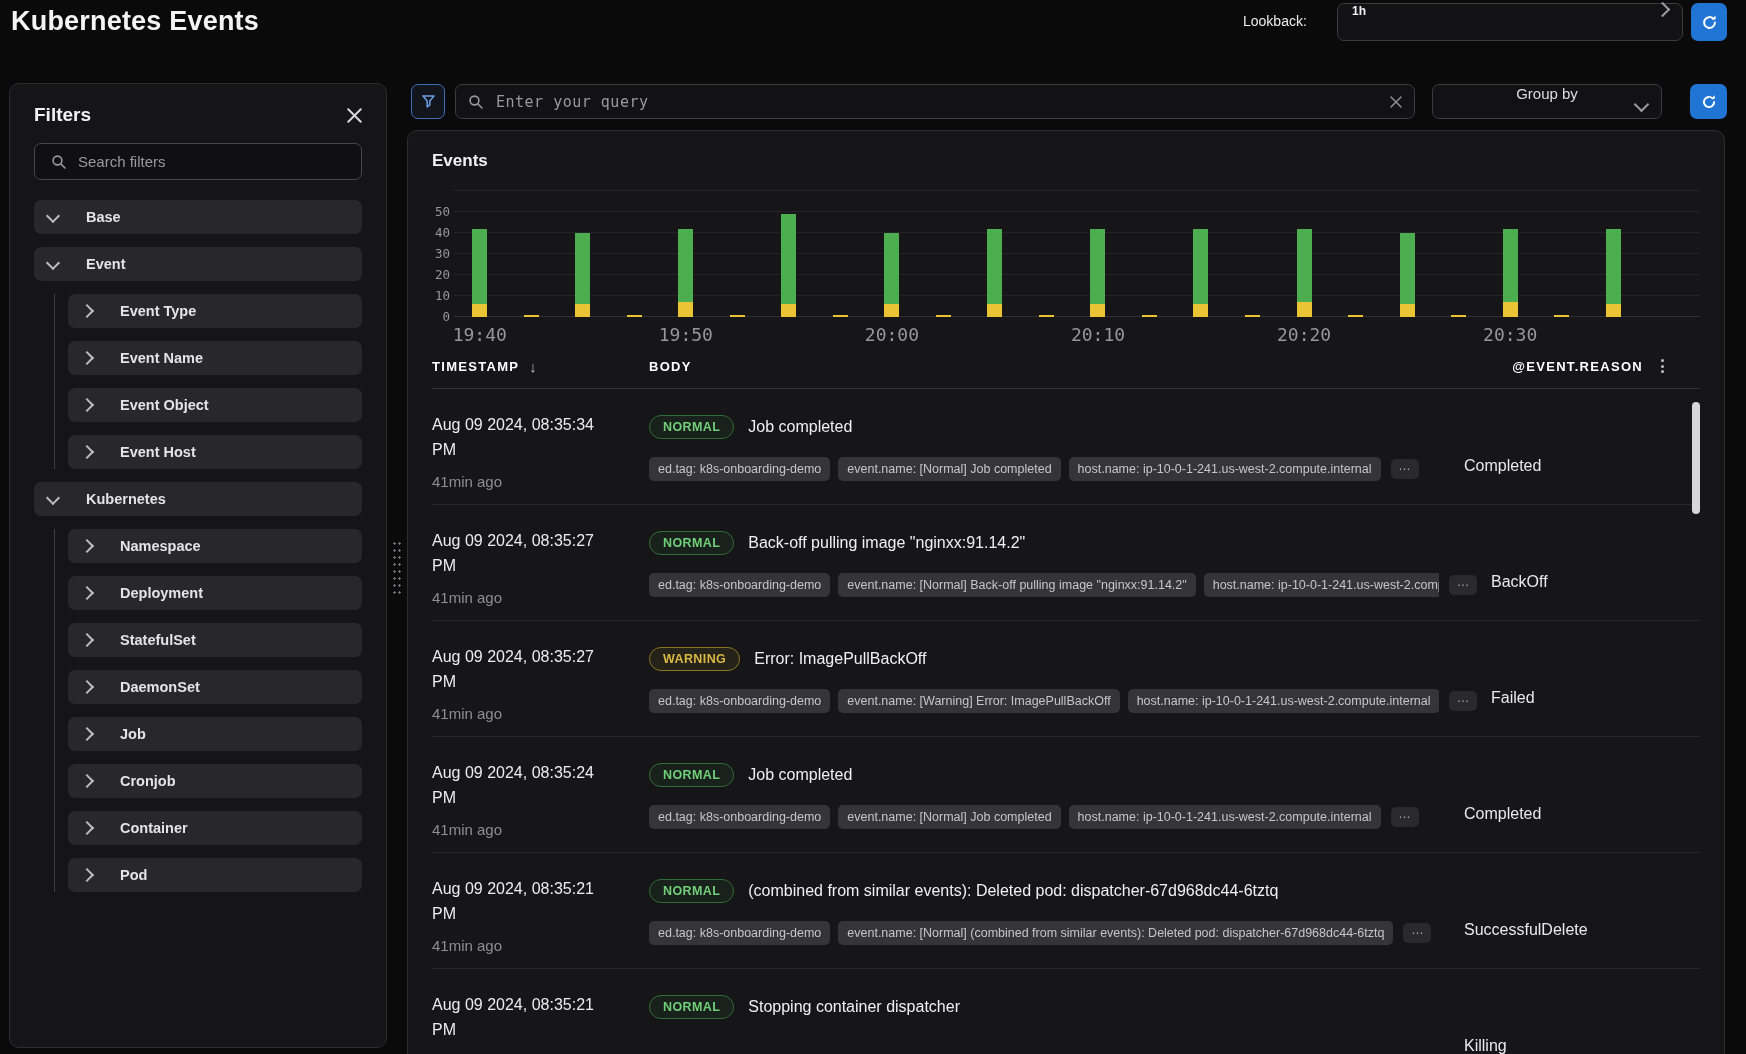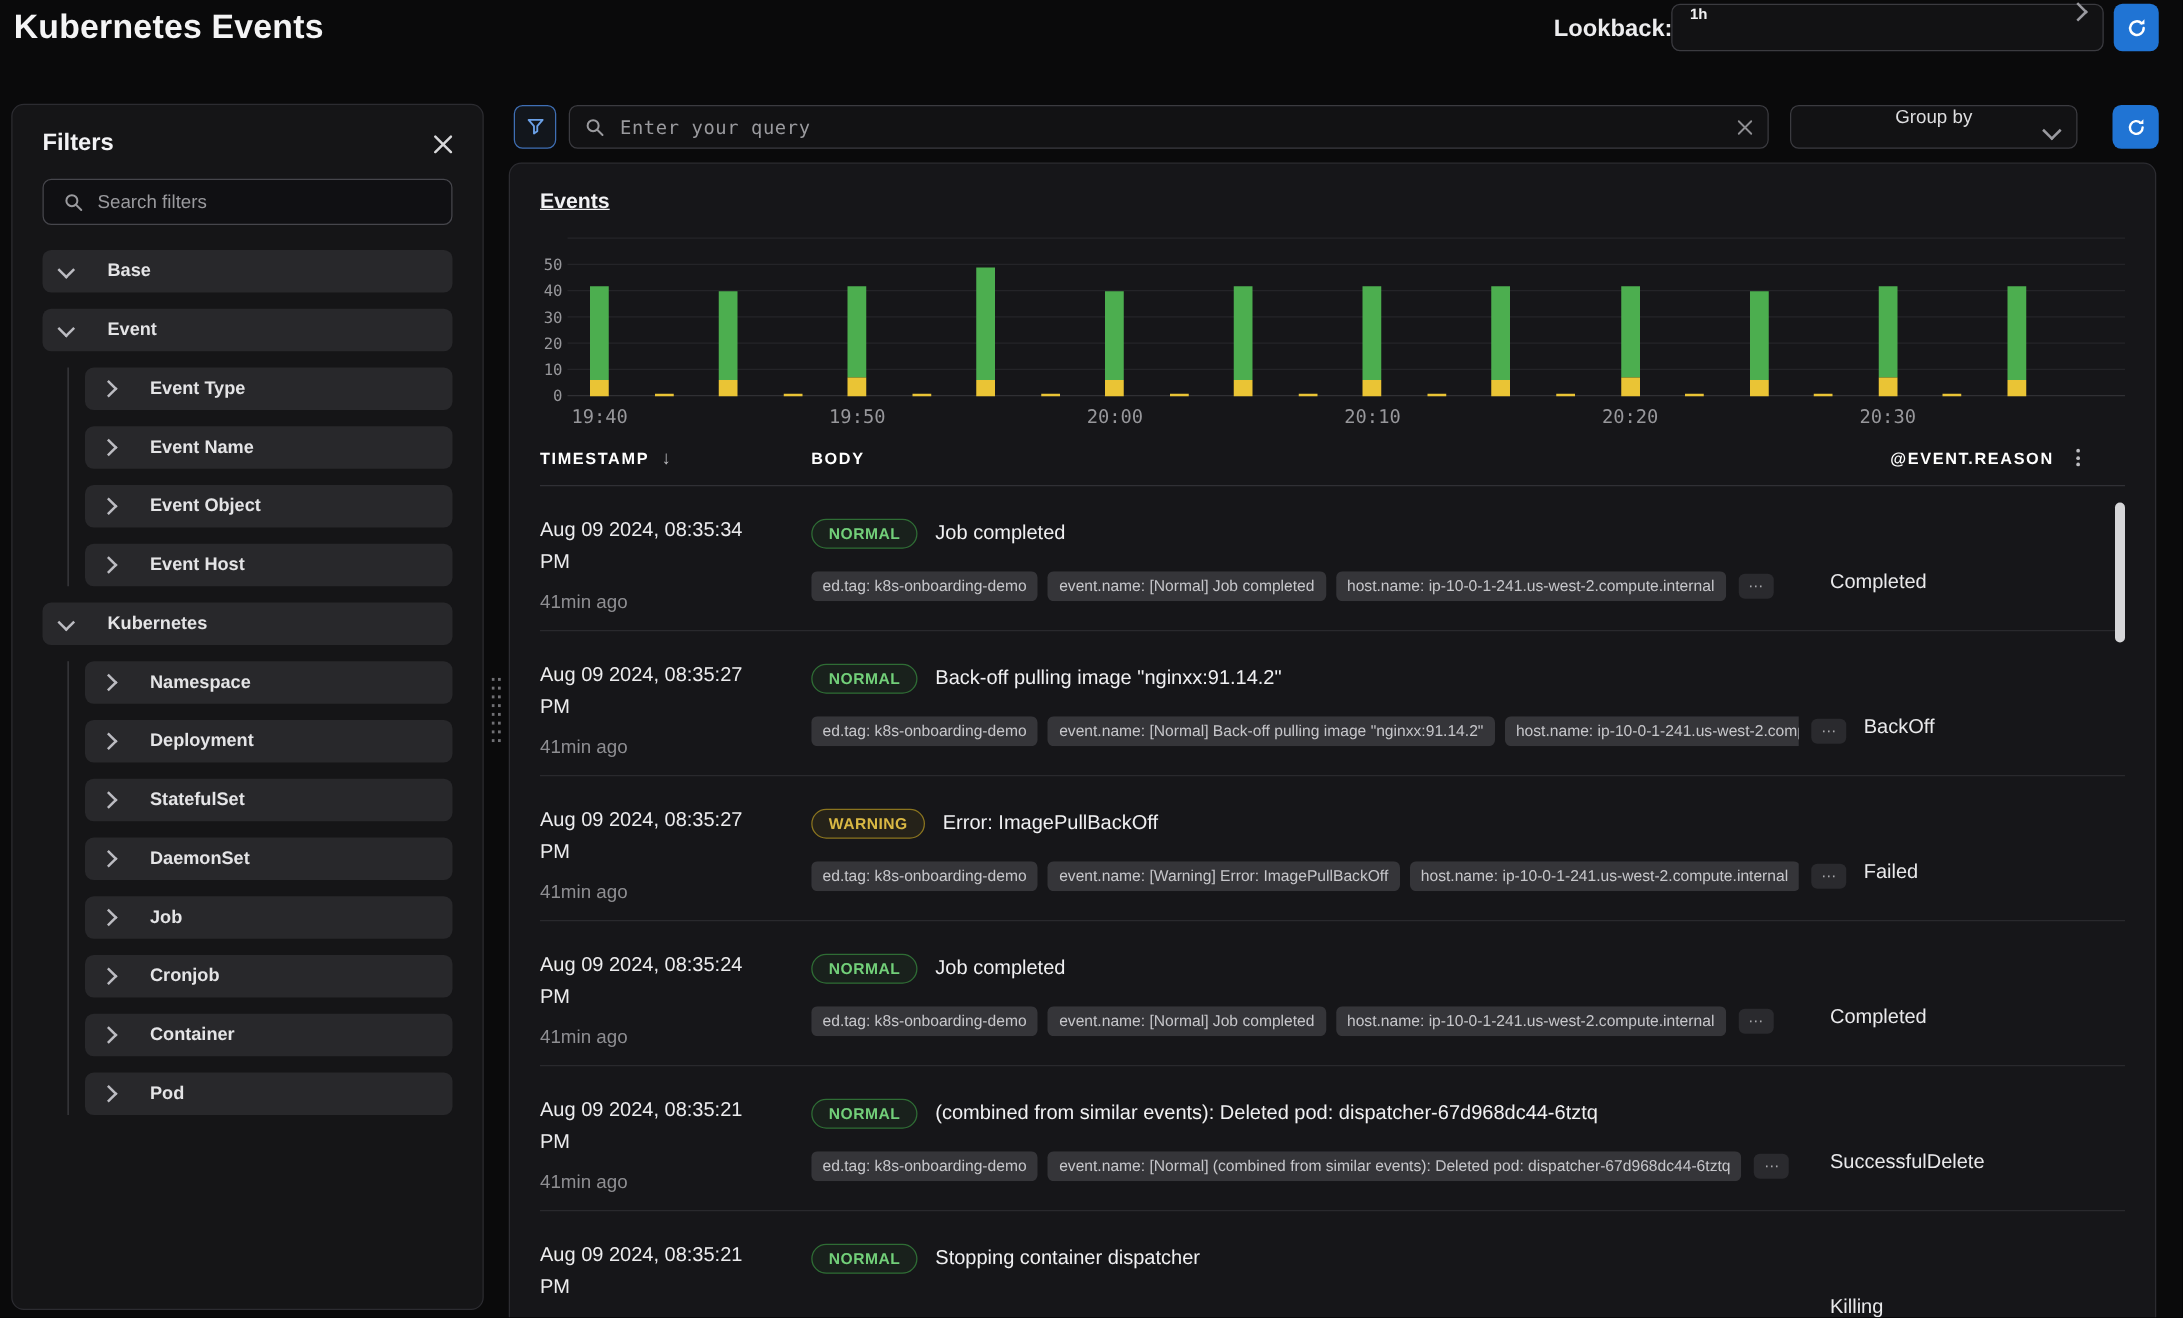--- a/index.html
+++ b/index.html
@@ -1,20 +1,20 @@
 <!DOCTYPE html>
 <html><head>
 <meta charset="utf-8">
 <style>
   html,body{margin:0;padding:0;background:#000;}
   .page{position:relative;width:1746px;height:1054px;background:#0a0a0b;color:#e8e8e8;
         font-family:"Liberation Sans",sans-serif;overflow:hidden;}
   
   .page-title{position:absolute;left:11px;top:6px;font-size:27px;font-weight:700;color:#f4f4f5;letter-spacing:.2px;}
-  .lookback-label{position:absolute;left:1243px;top:13px;font-size:19px;font-weight:700;color:#ececee;}
+  .lookback-label{position:absolute;left:1243px;top:13px;font-size:14px;font-weight:400;color:#ececee;}
   .lookback-select{position:absolute;left:1337px;top:3px;width:346px;height:38px;box-sizing:border-box;
         border:1px solid #3b3b40;border-radius:7px;background:#121214;display:flex;
         padding:0 14px;font-size:12px;font-weight:700;color:#f0f0f2;cursor:pointer;}
   .btn-blue{position:absolute;width:36px;height:38px;border-radius:7px;background:#2074d4;
         display:flex;align-items:center;justify-content:center;cursor:pointer;}
   
   .chev{width:8px;height:8px;border-right:2px solid #bcbcc2;border-bottom:2px solid #bcbcc2;display:inline-block;flex:0 0 auto;}
   .chev.down{transform:rotate(45deg);margin-top:-3px;}
   .chev.right{transform:rotate(-45deg);}
   .chev.big{width:9px;height:9px;border-color:#9a9aa0;}
@@ -53,33 +53,33 @@
         gap:10px;padding:0 12px;}
   .query-box input{flex:1;background:transparent;border:none;outline:none;color:#d8d8da;
         font-family:"DejaVu Sans Mono",monospace;font-size:15px;letter-spacing:.5px;}
   .query-box input::placeholder{color:#9a9a9e;}
   .groupby{position:absolute;left:1432px;top:84px;width:230px;height:35px;box-sizing:border-box;
         border:1px solid #3b3b40;border-radius:7px;background:#121214;display:flex;align-items:center;
         padding:0 14px;font-size:15px;color:#dedee0;cursor:pointer;flex-direction:column;}
   
   .events-panel{position:absolute;left:407px;top:130px;width:1318px;height:945px;box-sizing:border-box;
         background:#161619;border:1px solid #2c2c31;border-radius:10px;padding:18px 24px 0;overflow:hidden;}
-  .panel-title{font-size:17px;font-weight:700;color:#f2f2f4;line-height:24px;text-decoration:underline;}
+  .panel-title{font-size:17px;font-weight:700;color:#f2f2f4;line-height:24px;}
   
   .chart{position:relative;height:162px;margin-top:10px;}
   .plot{position:absolute;left:22px;right:0;top:8px;bottom:28px;}
   .gl{position:absolute;left:0;right:0;height:1px;background:#242428;}
   .gl.zero{background:#303034;}
   .yl{position:absolute;left:0;width:18px;text-align:right;font-family:"DejaVu Sans Mono",monospace;
         font-size:12.5px;color:#97979b;line-height:14px;}
   .bars{position:absolute;left:0;bottom:0;top:0;width:1185px;display:flex;align-items:flex-end;}
   .slot{flex:1 1 0;display:flex;justify-content:center;align-items:flex-end;height:100%;}
   .bar{width:15px;display:flex;flex-direction:column;justify-content:flex-end;}
   .xt{position:absolute;top:100%;margin-top:7px;transform:translateX(-50%);
-        font-family:"DejaVu Sans Mono",monospace;font-size:15px;color:#97979b;white-space:nowrap;}
+        font-family:"DejaVu Sans Mono",monospace;font-size:18px;color:#97979b;white-space:nowrap;}
   
   .thead{display:grid;grid-template-columns:217px 1fr 250px;margin-top:12px;padding-bottom:13px;
         border-bottom:1px solid #303035;font-size:13px;font-weight:700;letter-spacing:1.3px;color:#fff;}
   .th{display:flex;align-items:center;gap:10px;}
   .th.right{justify-content:flex-end;padding-right:34px;gap:16px;}
   .sort-arrow{font-size:15px;color:#b9b9bd;font-weight:400;}
   .kebab{display:inline-flex;flex-direction:column;gap:2.5px;cursor:pointer;padding:2px;}
   .kebab i{width:3px;height:3px;border-radius:50%;background:#bdbdc1;}
   .trow{display:grid;grid-template-columns:217px 1fr 250px;box-sizing:border-box;height:116px;
         padding-top:24px;border-bottom:1px solid #29292d;cursor:pointer;}

